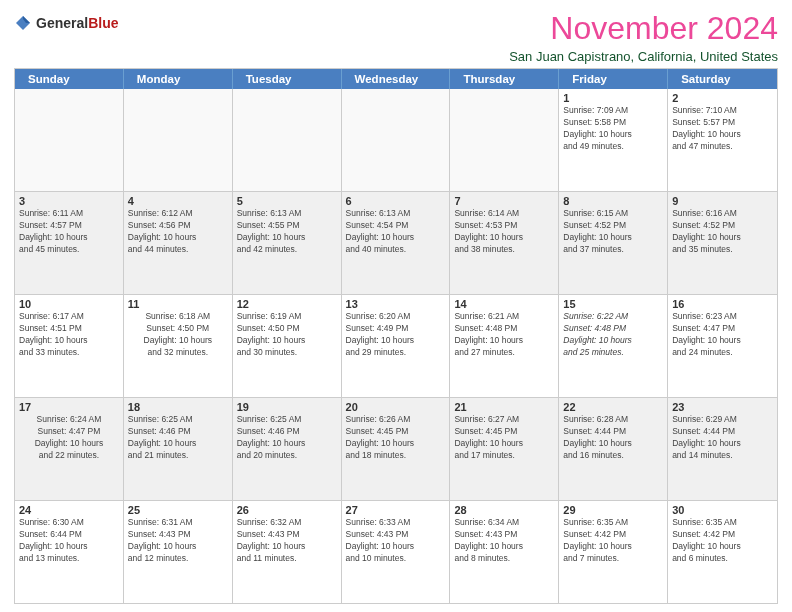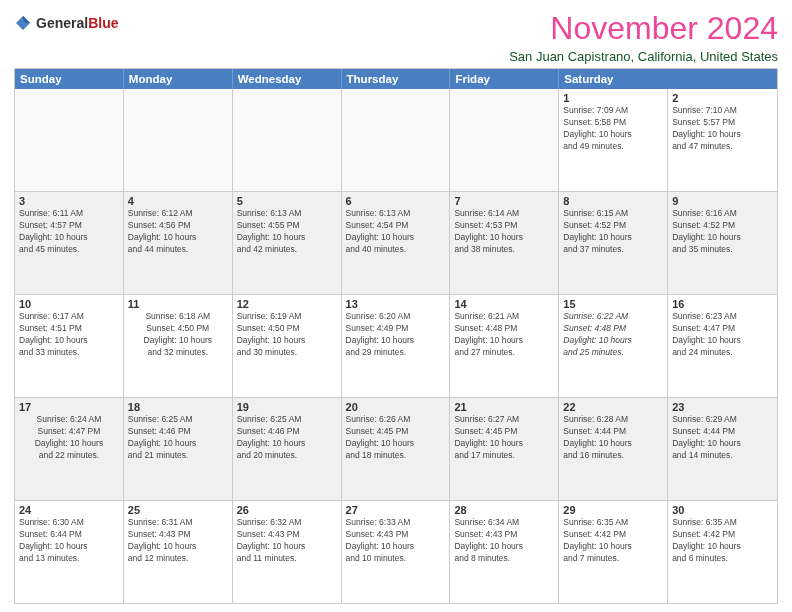--- a/index.html
+++ b/index.html
@@ -64,21 +64,21 @@
     }
     .cal-header {
       display: grid;
       grid-template-columns: repeat(7, 1fr);
       background: #4a7fc1;
     }
     .cal-header-cell {
       color: #fff;
       font-size: 11.5px;
       font-weight: bold;
-      padding: 4px 5px;
+      padding: 4px 13px;
       text-align: left;
       border-right: 1px solid #6a9fd1;
     }
     .cal-header-cell:last-child { border-right: none; }
     .cal-body {
       flex: 1;
       display: flex;
       flex-direction: column;
     }
     .cal-row {
@@ -130,20 +130,21 @@
     <div class="title-section">
       <div class="main-title">November 2024</div>
       <div class="subtitle">San Juan Capistrano, California, United States</div>
     </div>
   </div>
 
   <div class="calendar">
     <div class="cal-header">
     <div class="cal-header-cell">Sunday</div>
         <div class="cal-header-cell">Monday</div>
+        <div class="cal-header-cell">Tuesday</div>
         <div class="cal-header-cell">Wednesday</div>
         <div class="cal-header-cell">Thursday</div>
         <div class="cal-header-cell">Friday</div>
         <div class="cal-header-cell">Saturday</div>
       </div>
     <div class="cal-body">
     <div class="cal-row">
           <div class="cal-cell empty"></div>
           <div class="cal-cell empty"></div>
           <div class="cal-cell empty"></div>

